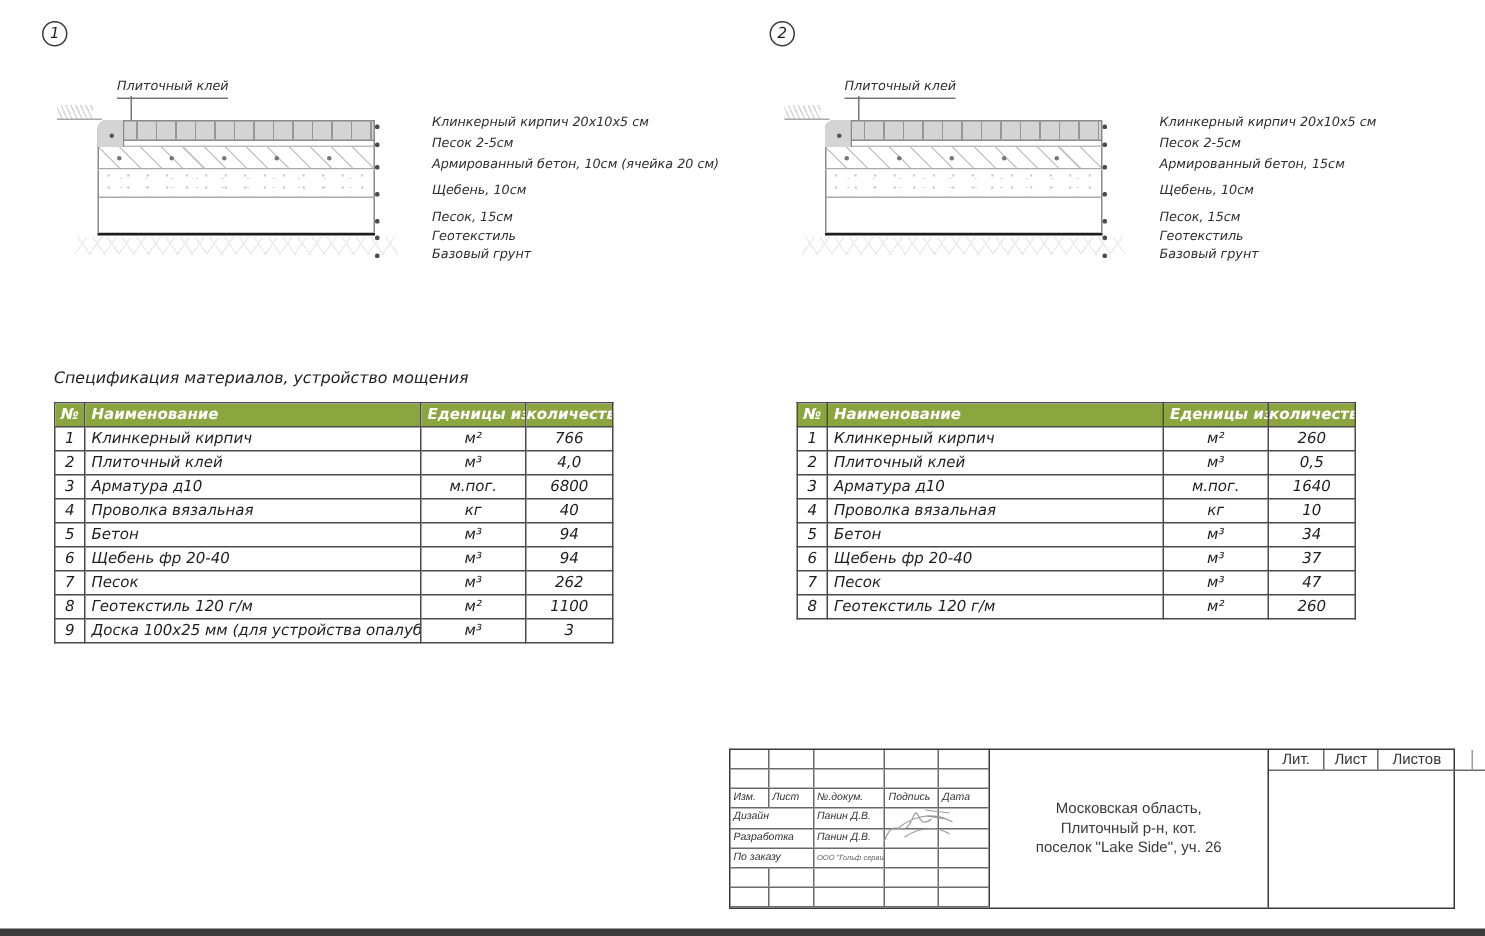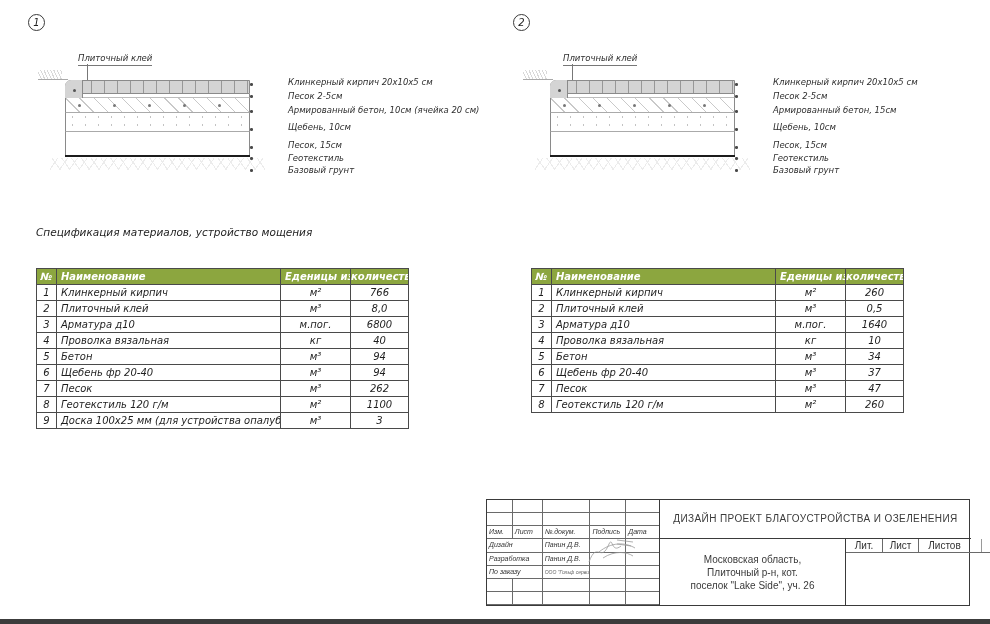--- a/index.html
+++ b/index.html
@@ -173,21 +173,21 @@
       <div class="rdot" style="top:119px"></div>
       <div class="lbl" style="top:28px">Клинкерный кирпич 20х10х5 см</div>
       <div class="lbl" style="top:42px">Песок  2-5см</div>
       <div class="lbl" style="top:56px">Армированный бетон, 15см</div>
       <div class="lbl" style="top:73px">Щебень, 10см</div>
       <div class="lbl" style="top:91px">Песок, 15см</div>
       <div class="lbl" style="top:104px">Геотекстиль</div>
       <div class="lbl" style="top:116px">Базовый грунт</div>
     </div>
 
-  <div class="tbl-title" style="left:36px;top:227px">Спецификация материалов, устройство мощения</div>
+  <div class="tbl-title" style="left:36px;top:247px">Спецификация материалов, устройство мощения</div>
   <table class="spec" style="left:36px;top:268px;width:372px">
     <colgroup>
         <col style="width:20px">
         <col style="width:224px">
         <col style="width:70px">
         <col style="width:58px">
       </colgroup>
     <thead>
       <tr>
         <th class="c0">№</th>
@@ -200,21 +200,21 @@
         <tr>
           <td class="c0">1</td>
           <td class="c1">Клинкерный кирпич</td>
           <td class="c2">м²</td>
           <td class="c3">766</td>
         </tr>
         <tr>
           <td class="c0">2</td>
           <td class="c1">Плиточный клей</td>
           <td class="c2">м³</td>
-          <td class="c3">8,0</td>
+          <td class="c3">4,0</td>
         </tr>
         <tr>
           <td class="c0">3</td>
           <td class="c1">Арматура д10</td>
           <td class="c2">м.пог.</td>
           <td class="c3">6800</td>
         </tr>
         <tr>
           <td class="c0">4</td>
           <td class="c1">Проволка вязальная</td>
@@ -374,21 +374,20 @@
           <div class="sg-cell w30"></div>
           <div class="sg-cell w48"></div>
           <div class="sg-cell w36"></div>
           <div class="sg-cell w33"></div>
       </div>
       <svg class="signature" viewBox="0 0 58 32">
         <path d="M6 26 C14 4, 18 28, 26 8 C30 0, 28 18, 38 10 M16 16 C28 6, 42 6, 52 12 M20 22 C32 14, 44 16, 50 20 M34 4 L50 6 M34 8 L48 10" stroke="#9a9a9a" stroke-width="0.8" fill="none"></path>
       </svg>
     </div>
     <div class="right-part">
-      <div class="project-cell">ДИЗАЙН ПРОЕКТ БЛАГОУСТРОЙСТВА И ОЗЕЛЕНЕНИЯ</div>
       <div class="lower">
         <div class="location-cell">
           <div>Московская область,</div>
           <div>Плиточный р-н, кот.</div>
           <div>поселок  "Lake Side", уч. 26</div>
         </div>
         <div class="lit-grid">
           <div class="lit-head">
             <div class="lw37">Лит.</div>
             <div class="lw36">Лист</div>

